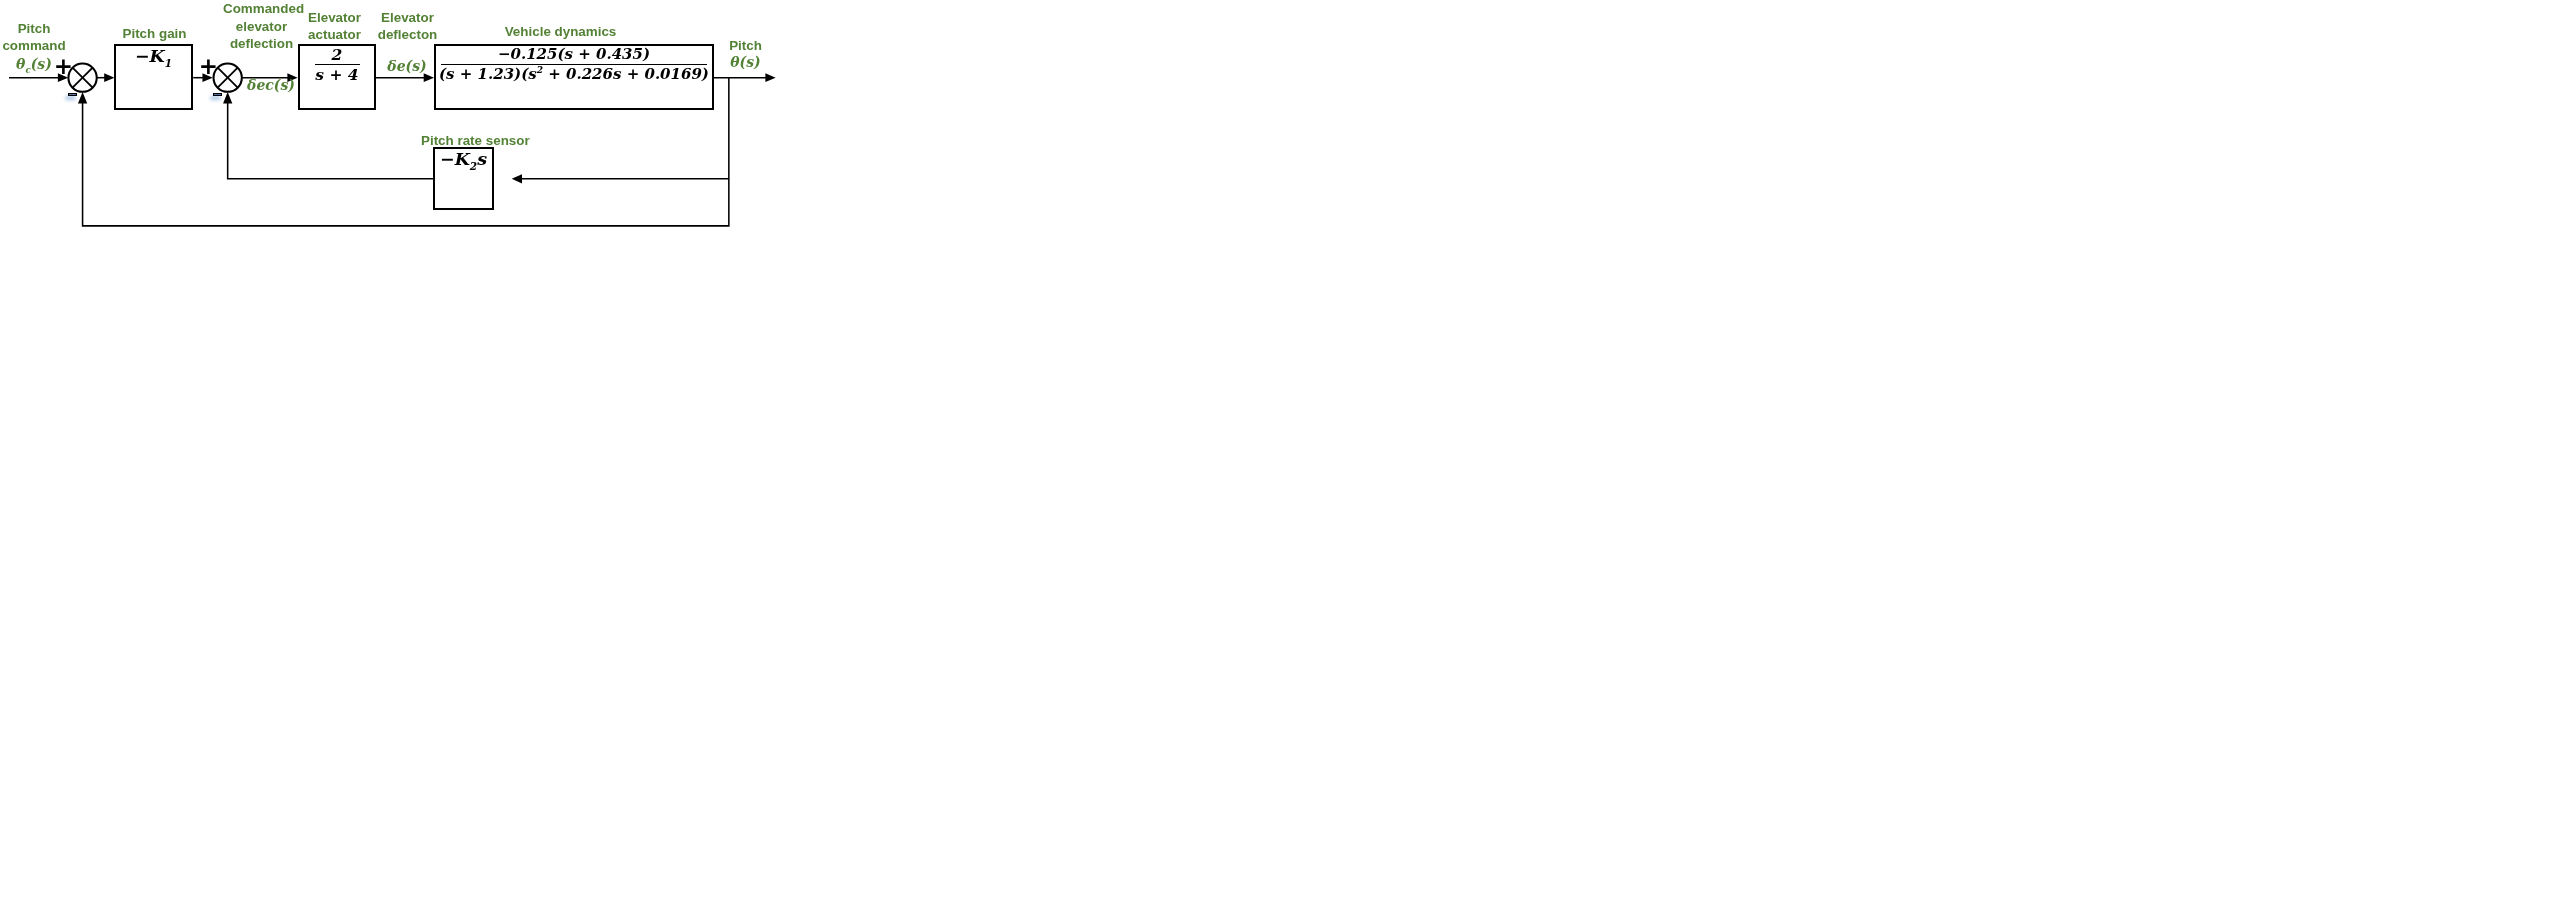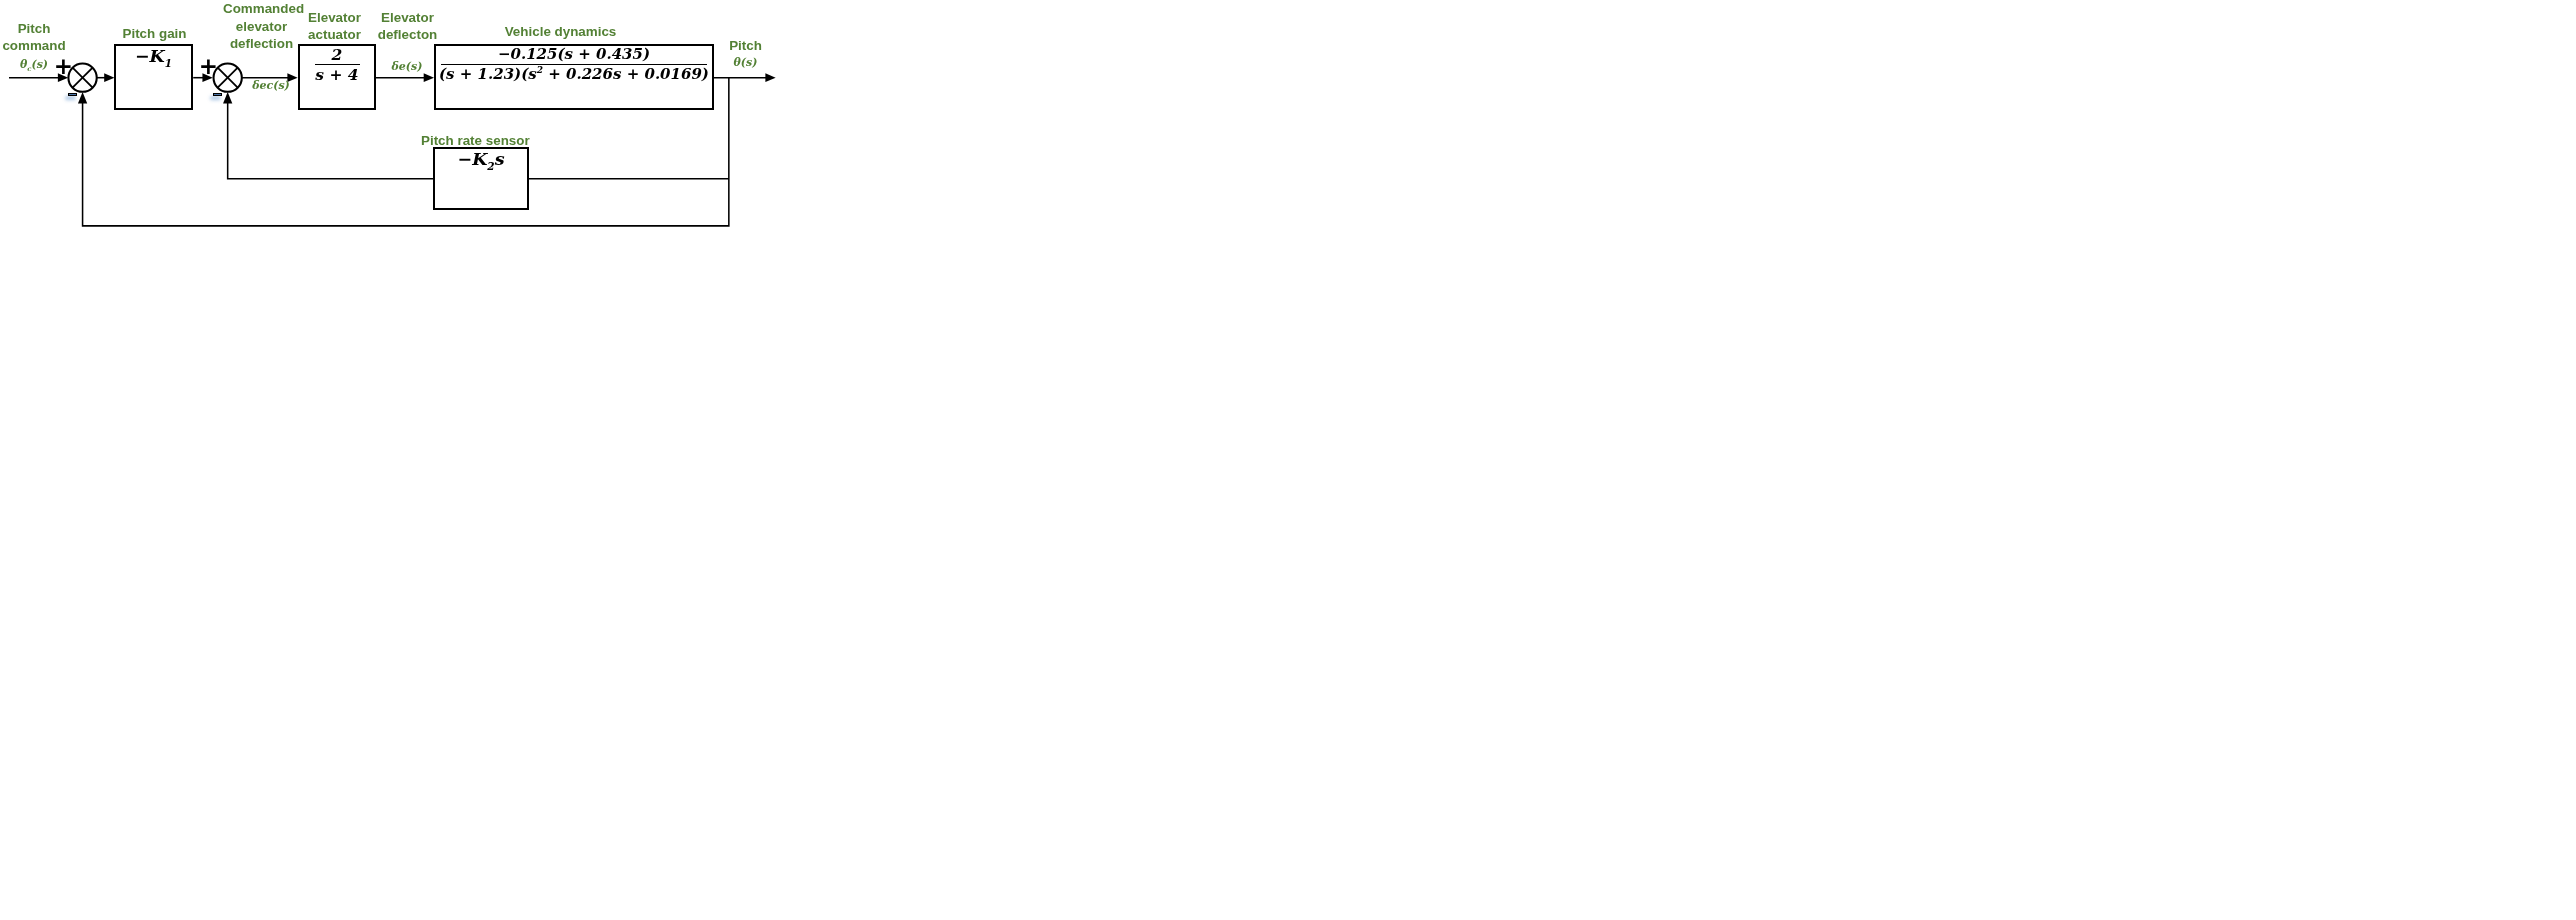--- a/index.html
+++ b/index.html
@@ -23,21 +23,21 @@
     font-weight:bold;
     font-size:13.4px;line-height:17.5px;
     text-align:center;
     white-space:nowrap;
   }
   .sig{
     position:absolute;
     color:var(--green);
     font-family:"DejaVu Serif",serif;
     font-style:italic;font-weight:bold;
-    font-size:11px;line-height:15.5px;
+    font-size:14px;line-height:15.5px;
     text-align:center;white-space:nowrap;
   }
   .sig sub{font-size:.62em;}
   .block{
     position:absolute;
     box-sizing:border-box;
     border:2.6px solid var(--ink);
     background:#ffffff;
     display:flex;justify-content:center;
   }
@@ -168,18 +168,18 @@
   </div>
 
   <div class="block" style="left:434px;top:44px;width:280px;height:66px;">
     <div class="frac frac-lg">
       <div class="num">−0.125(s + 0.435)</div>
       <div class="bar" style="width:266px;"></div>
       <div class="den"><span>(s + 1.23)(s</span><sup>2</sup><span> + 0.226s + 0.0169)</span></div>
     </div>
   </div>
 
-  <div class="block" style="left:433px;top:147px;width:96px;height:63px;">
+  <div class="block" style="left:433px;top:147px;width:61px;height:63px;">
     <span class="mathtxt"><span>−K</span><sub>2</sub><span>s</span></span>
   </div>
 
 </div>
 
 
 </body></html>

